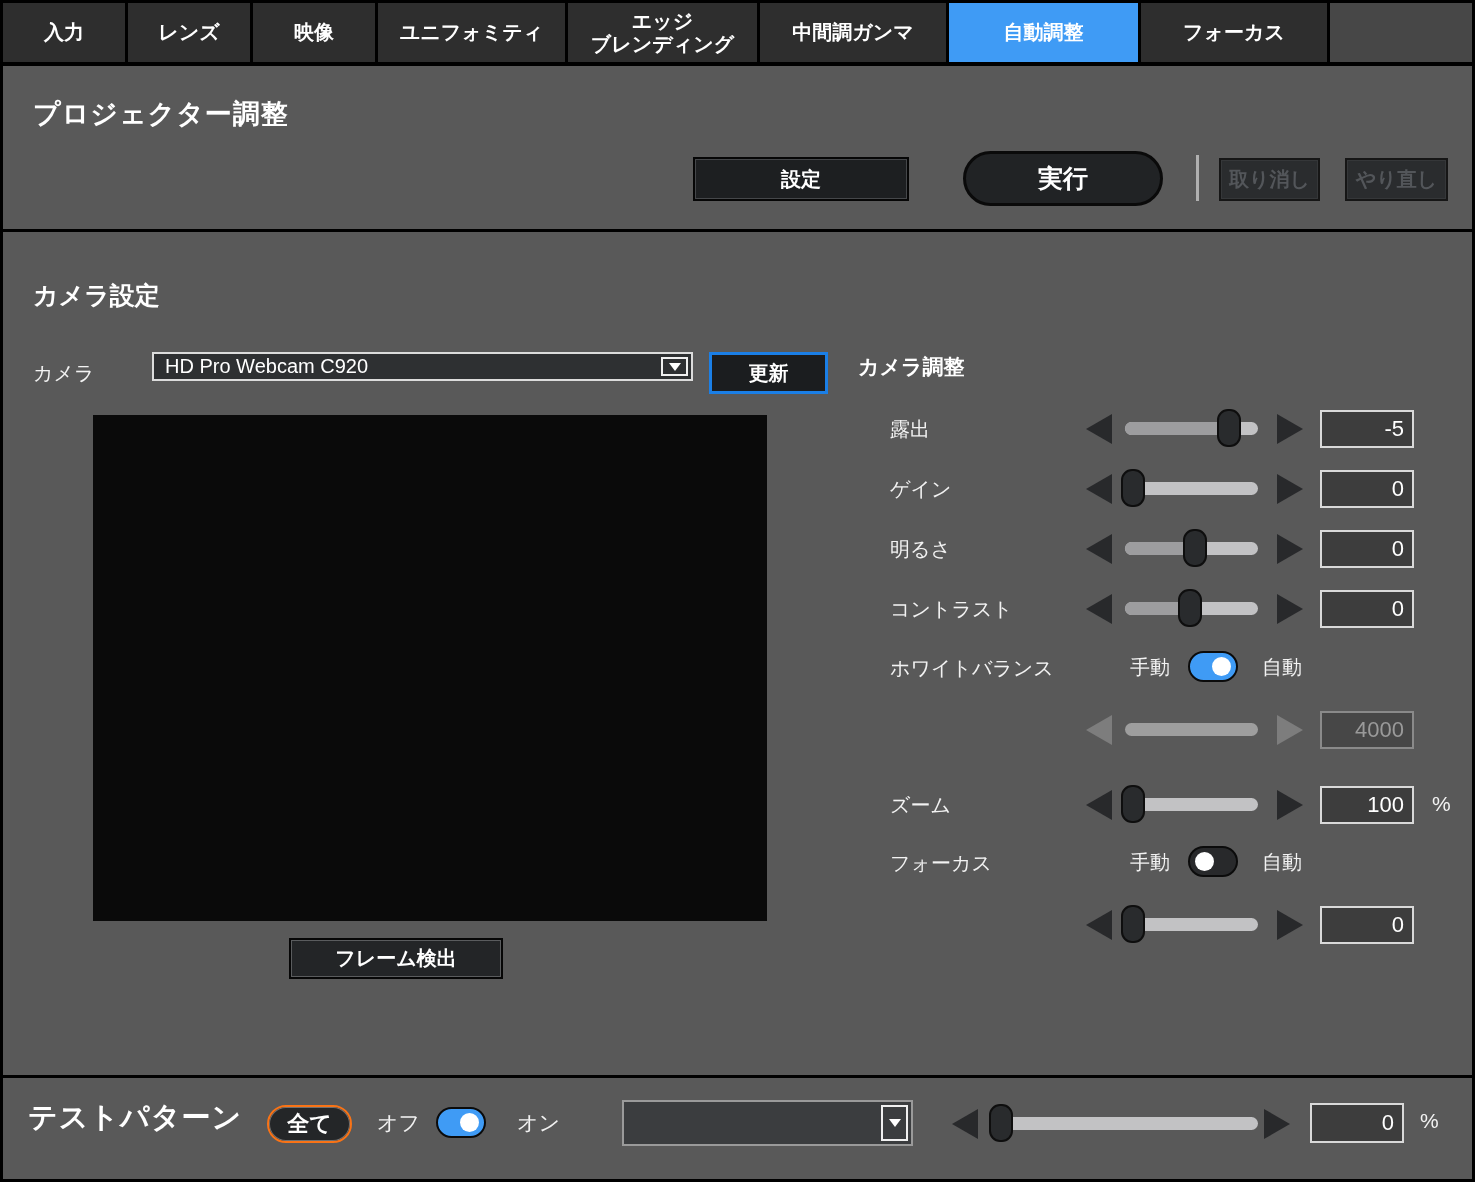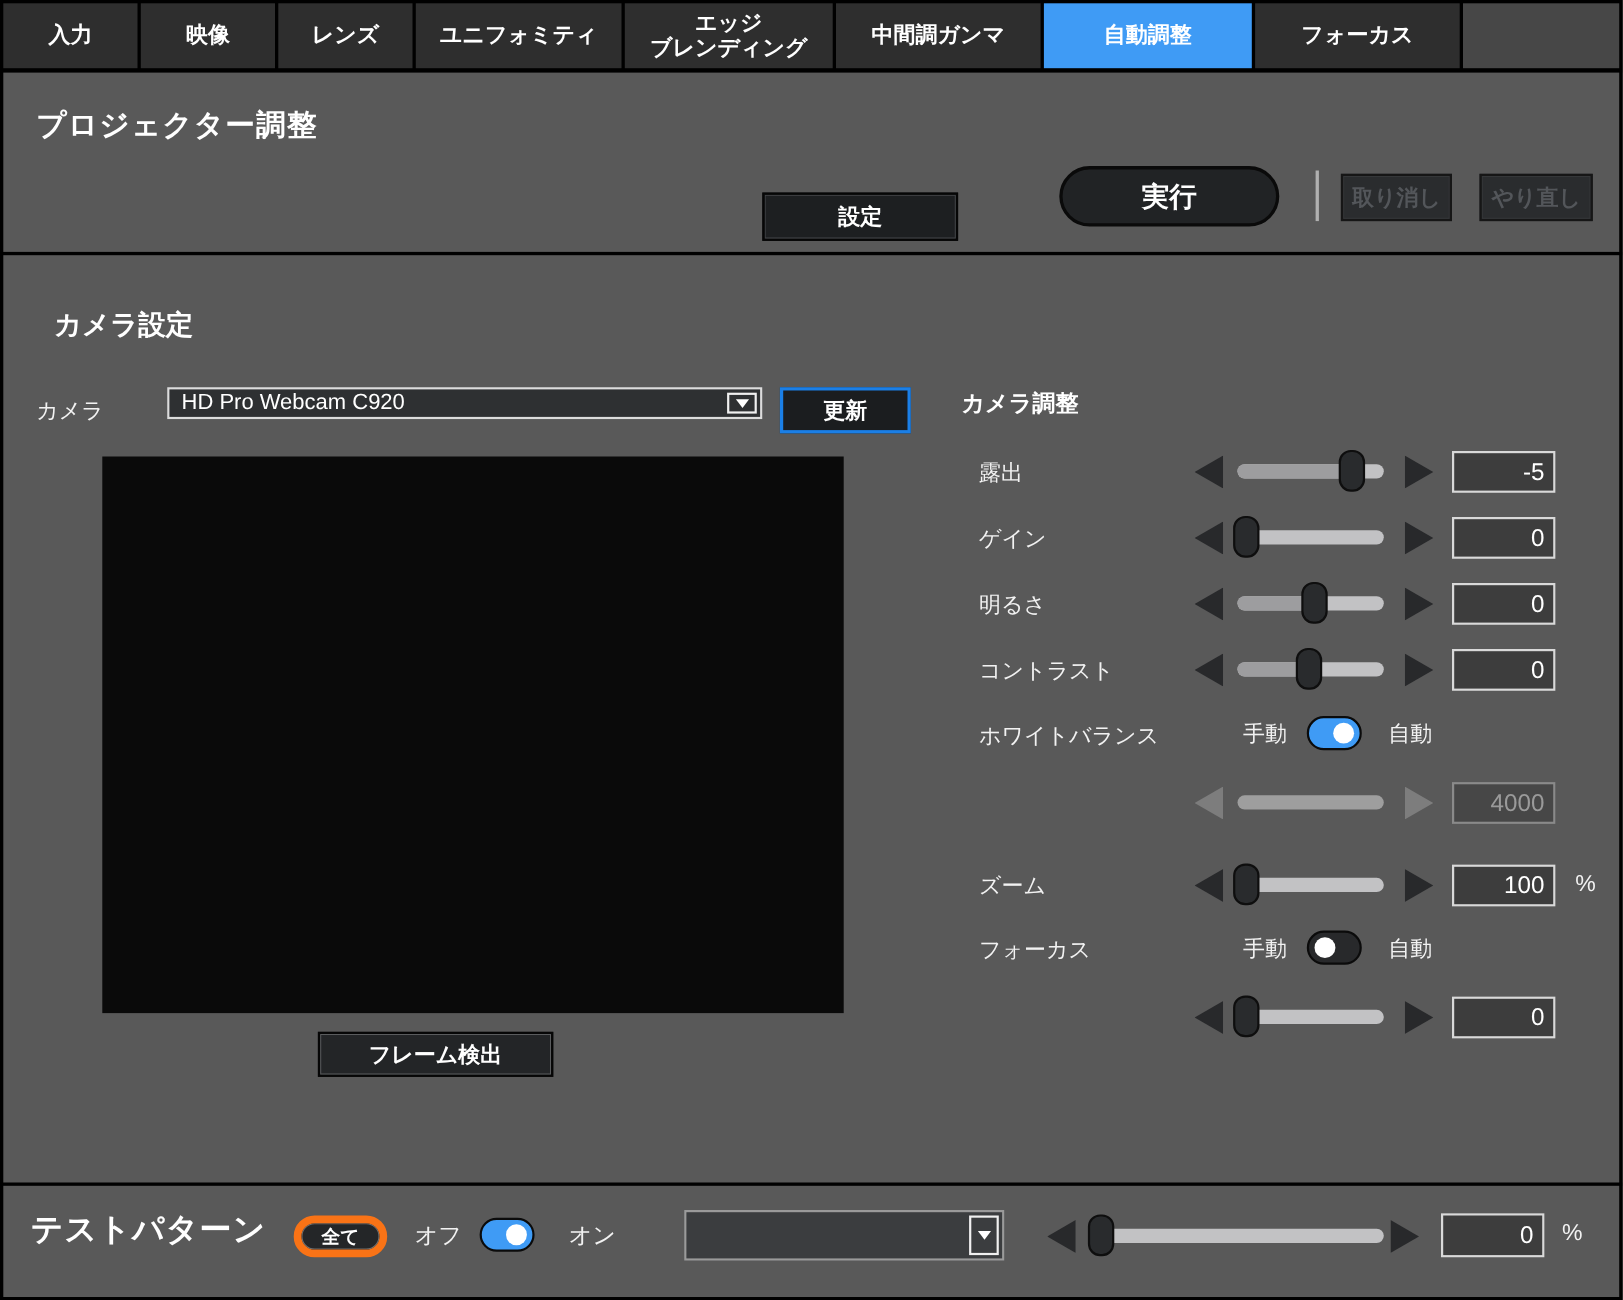--- a/index.html
+++ b/index.html
@@ -23,21 +23,21 @@
   .page-title{position:absolute;left:33px;top:96px;font-size:27px;font-weight:bold;letter-spacing:1px;text-align:right;}
   .btn{position:absolute;display:flex;align-items:center;justify-content:center;
     background:#1d1f21;color:#fff;font-weight:bold;font-size:20px;cursor:pointer;
     border:2px solid #060606;box-shadow:inset 0 0 0 1px #45474a;}
   .btn-exec{background:#212325;border:3px solid #0a0a0a;border-radius:28px;
     font-size:25px;box-shadow:none;}
   .btn-disabled{background:#2a2c2e;border:2px solid #161616;color:#53565a;
     box-shadow:inset 0 0 0 1px #353739;cursor:default;}
   .vsep{position:absolute;left:1196px;top:155px;width:3px;height:46px;background:#b0b0b0;}
   
-  .sec-title{position:absolute;font-weight:bold;color:#fff;margin-left:16px;}
+  .sec-title{position:absolute;font-weight:bold;color:#fff;}
   .lbl{position:absolute;font-size:20px;color:#f2f2f2;}
   
   .dd{position:absolute;background:#2e3032;border:2px solid #dcdcdc;display:flex;align-items:center;}
   .dd.dim{border-color:#9a9a9a;background:#3b3d3f;}
   .dd-text{font-size:20px;color:#fff;padding-left:11px;flex:1;overflow:hidden;white-space:nowrap;}
   .dd-btn{position:absolute;top:3px;bottom:3px;right:3px;width:27px;
     border:2px solid #f0f0f0;display:flex;align-items:center;justify-content:center;cursor:pointer;}
   .dd-tri{width:0;height:0;border-left:6px solid transparent;border-right:6px solid transparent;
     border-top:8px solid #fff;}
   .btn-update{border:3px solid #1b7fe6;box-shadow:none;background:#1b1d1f;}
@@ -65,44 +65,44 @@
   .tlabel{position:absolute;top:7px;font-size:20px;color:#f2f2f2;}
   .toggle{position:absolute;top:4px;width:50px;height:31px;border-radius:16px;
     border:2px solid #0b0b0b;cursor:pointer;}
   .toggle.on{background:#3f9bf5;}
   .toggle.off{background:#28292b;}
   .knob{position:absolute;top:4px;width:19px;height:19px;border-radius:50%;background:#fff;}
   .toggle.on .knob{right:5px;}
   .toggle.off .knob{left:5px;}
   
   .tp-title{position:absolute;left:28px;top:1098px;font-size:29px;font-weight:bold;letter-spacing:1px;}
-  .btn-all{border-radius:19px;font-size:17px;font-weight:bold;box-shadow:inset 0 0 0 1px #6f6f6f;
-    background:#242628;border:7px solid #f97316;}
+  .btn-all{border-radius:19px;font-size:22px;font-weight:bold;box-shadow:inset 0 0 0 1px #6f6f6f;
+    background:#242628;border:2px solid #f97316;}
   .btn-frame{box-shadow:inset 0 0 0 1px #5a5c5e;background:#232527;}
 </style>
 </head>
 <body>
 
 <div id="app">
 
   <div class="tabbar">
     <div class="tab" style="flex:0 0 122px">入力</div>
+    <div class="tab" style="flex:0 0 122px">レンズ</div>
     <div class="tab" style="flex:0 0 122px">映像</div>
-    <div class="tab" style="flex:0 0 122px">レンズ</div>
     <div class="tab" style="flex:0 0 187px">ユニフォミティ</div>
     <div class="tab" style="flex:0 0 189px">エッジ
 ブレンディング</div>
     <div class="tab" style="flex:0 0 186px">中間調ガンマ</div>
     <div class="tab active" style="flex:0 0 189px">自動調整</div>
     <div class="tab" style="flex:0 0 186px">フォーカス</div>
     <div class="tab empty" style="flex:1"></div>
   </div>
 
   <div class="page-title">プロジェクター調整</div>
-  <div class="btn" style="left:693px;top:175px;width:178px;height:44px">設定</div>
+  <div class="btn" style="left:693px;top:157px;width:216px;height:44px">設定</div>
   <div class="btn btn-exec" style="left:963px;top:151px;width:200px;height:55px">実行</div>
   <div class="vsep"></div>
   <div class="btn btn-disabled" style="left:1219px;top:158px;width:101px;height:43px">取り消し</div>
   <div class="btn btn-disabled" style="left:1345px;top:158px;width:103px;height:43px">やり直し</div>
 
   <div class="hsep" style="top:229px"></div>
 
   <div class="sec-title" style="left:33px;top:279px;font-size:25px">カメラ設定</div>
   <div class="lbl" style="left:33px;top:360px">カメラ</div>
 

